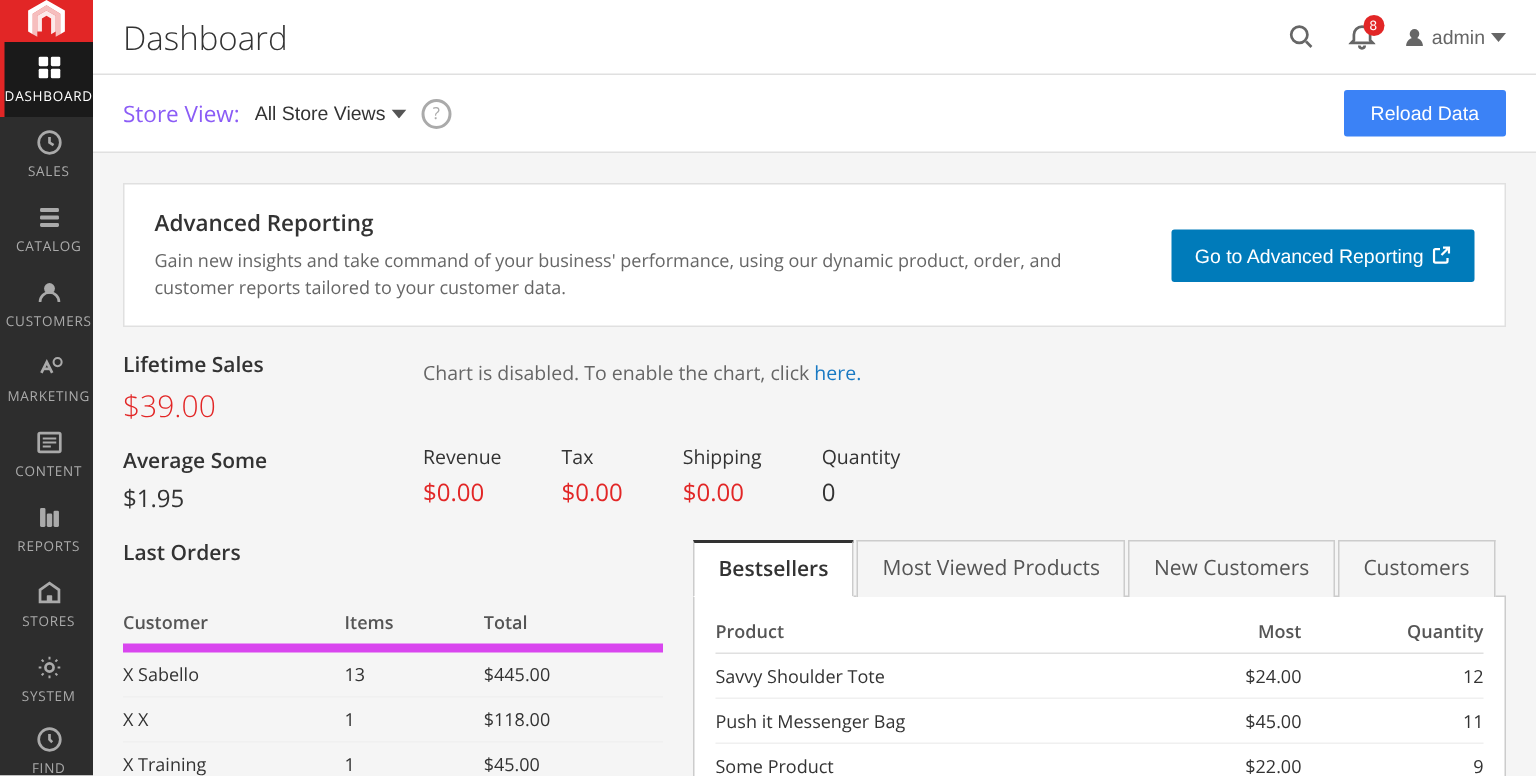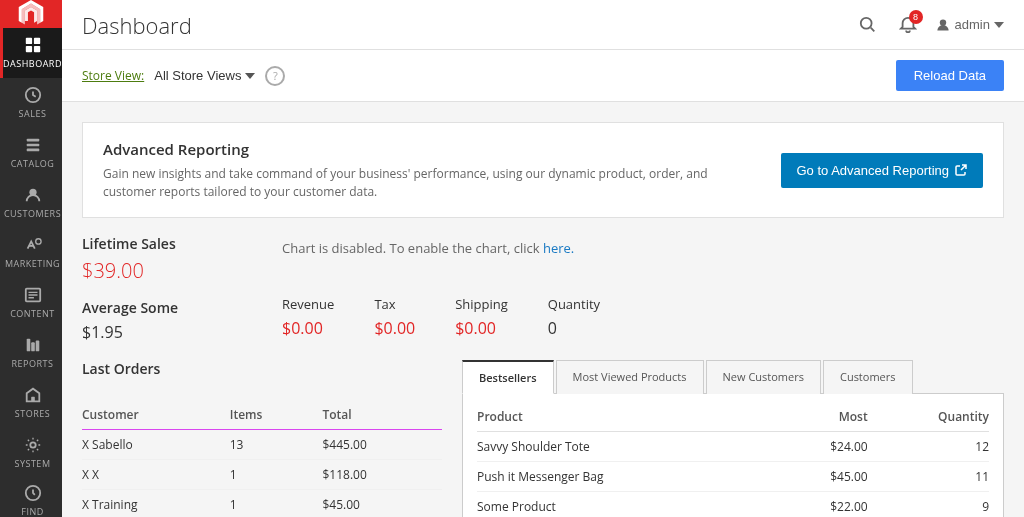--- a/index.html
+++ b/index.html
@@ -125,21 +125,21 @@
 
     
     .store-view-bar {
       background: #fff;
       border-bottom: 1px solid #e0e0e0;
       padding: 10px 20px;
       display: flex;
       align-items: center;
       gap: 10px;
     }
-    .store-view-label { color: #4d7c0f; font-size: 12px; text-decoration: underline; }
+    .store-view-label { color: #8b5cf6; font-size: 15px; }
     .store-view-select {
       display: flex;
       align-items: center;
       gap: 4px;
       cursor: pointer;
       font-size: 13px;
       color: #333;
       border: none;
       background: none;
     }
@@ -234,40 +234,40 @@
       gap: 20px;
     }
     .last-orders-section { flex: 0 0 360px; }
     .last-orders-section h3 { font-size: 14px; font-weight: 600; color: #333; margin-bottom: 24px; }
     .orders-table { width: 100%; border-collapse: collapse; }
     .orders-table th {
       text-align: left;
       font-size: 12px;
       color: #555;
       font-weight: 600;
-      border-bottom: 1px solid #d946ef;
+      border-bottom: 6px solid #d946ef;
       padding: 4px 8px 6px 0;
     }
     .orders-table td {
       font-size: 12px;
       color: #333;
       padding: 6px 8px 6px 0;
       border-bottom: 1px solid #f0f0f0;
     }
 
     
     .tabs-section { flex: 1; }
     .tabs-bar {
       display: flex;
       border-bottom: 1px solid #ccc;
       margin-bottom: 0;
     }
     .tab-item {
       padding: 8px 16px;
-      font-size: 11px;
+      font-size: 14px;
       cursor: pointer;
       border: 1px solid #ccc;
       border-bottom: none;
       background: #f5f5f5;
       color: #555;
       margin-right: 2px;
       position: relative;
       top: 1px;
     }
     .tab-item.active {

